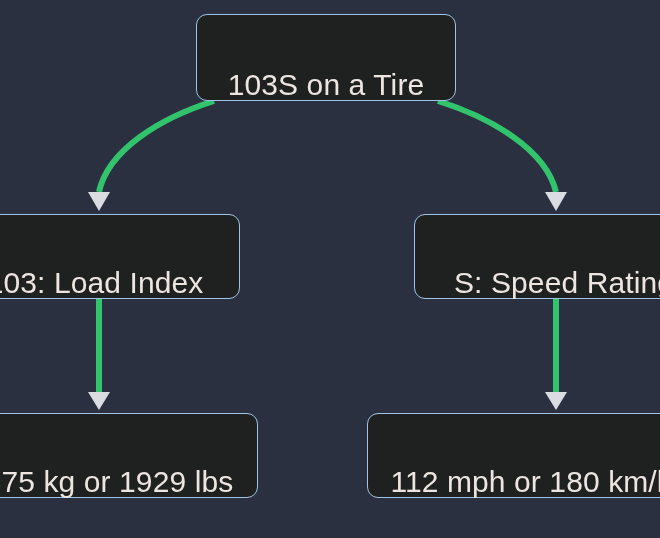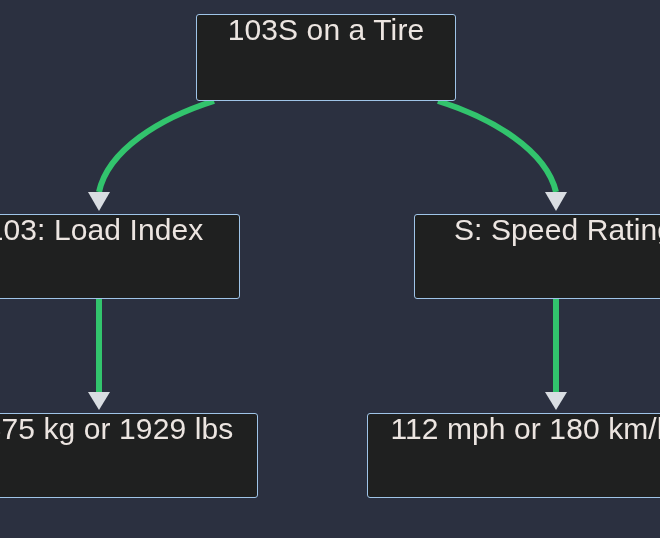--- a/index.html
+++ b/index.html
@@ -21,23 +21,23 @@
     top: 0;
     width: 660px;
     height: 538px;
     pointer-events: none;
   }
   .node {
     position: absolute;
     box-sizing: border-box;
     background: #1f2020;
     border: 1.6px solid #9fc4e8;
-    border-radius: 3px;
+    border-radius: 11px;
     display: flex;
-    align-items: flex-start;
+    align-items: flex-end;
     justify-content: center;
     z-index: 2;
   }
   .node-label {
     color: #ece5e1;
     font-size: 30px;
     font-weight: 400;
     line-height: 1;
     white-space: nowrap;
     letter-spacing: 0.1px;

